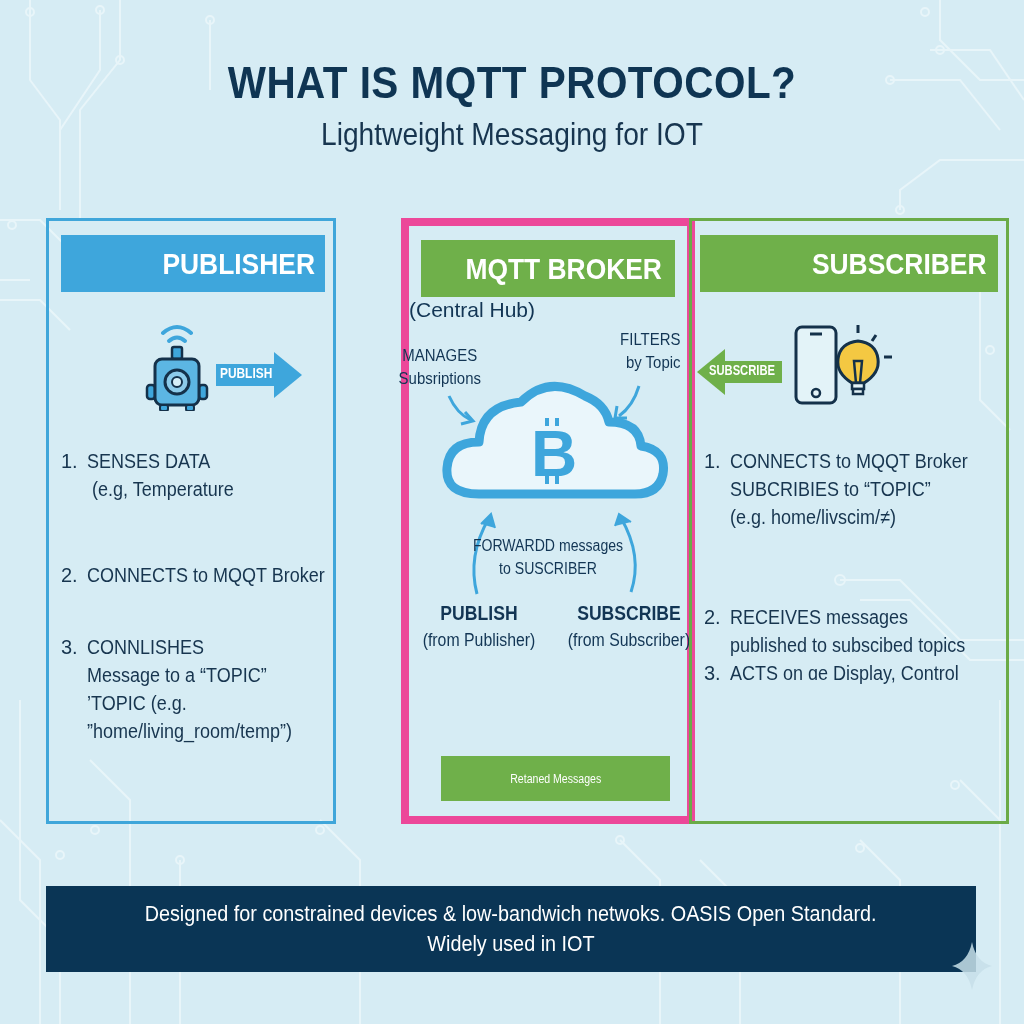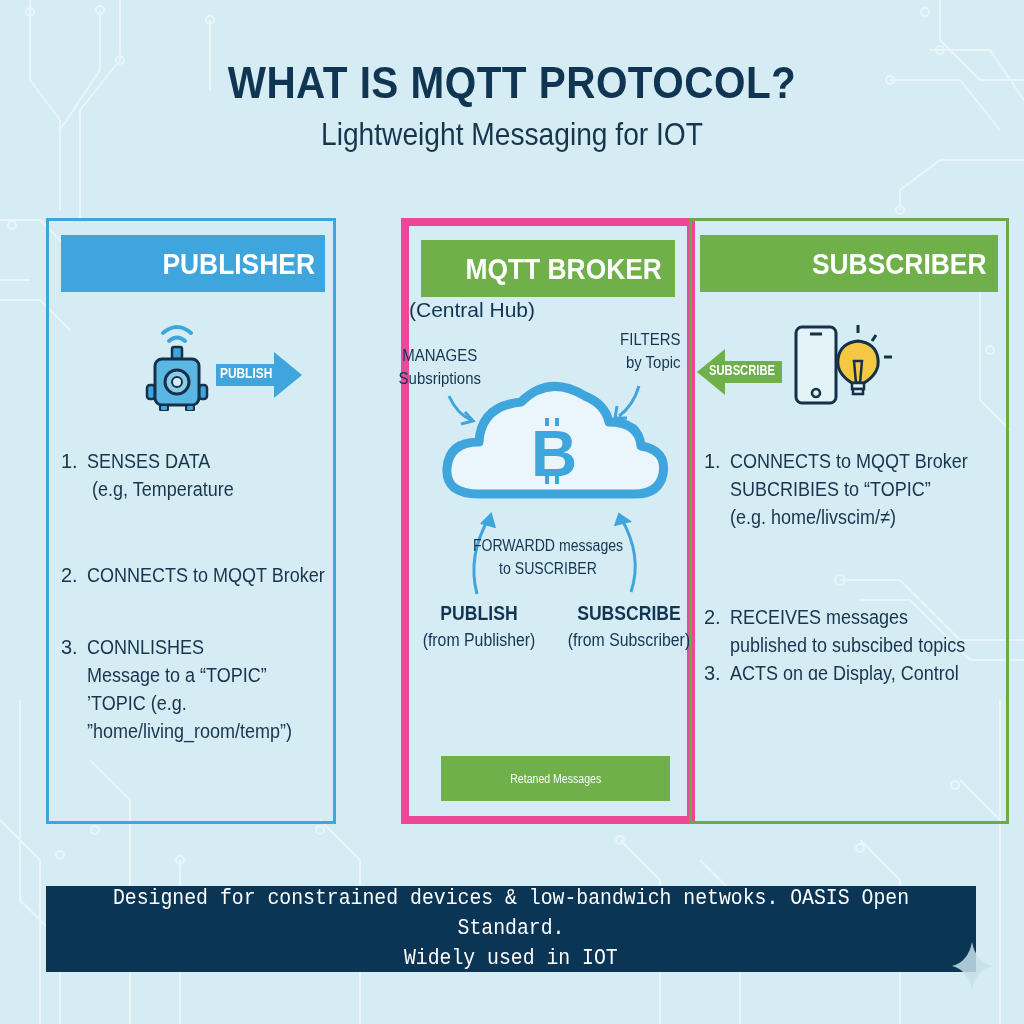--- a/index.html
+++ b/index.html
@@ -63,21 +63,21 @@
   .brk .publ { left:0; width:140px; transform:scaleX(0.88); }
   .brk .subl { left:145px; width:150px; transform:scaleX(0.88); }
   .retained {
     position:absolute; left:32px; top:530px; width:229px; height:45px; background:#6fb04a;
     color:#fff; font-size:12px; display:flex; align-items:center; justify-content:center;
   }
   .retained span { transform:scaleX(0.88); display:inline-block; }
   .footer {
     position:absolute; left:46px; top:886px; width:930px; height:86px; background:#0a3555; z-index:1;
     color:#fff; font-size:22px; line-height:30px; text-align:center;
-    display:flex; flex-direction:column; align-items:center; justify-content:center;font-family:Liberation Mono, monospace;
+    display:flex; flex-direction:column; align-items:center; justify-content:center;
   }
   .footer span { display:block; transform:scaleX(0.9); }
   .sparkle { position:absolute; left:950px; top:940px; z-index:2; }
   svg { display:block; }
 </style>
 </head>
 <body>
 
 <svg class="circuit" width="1024" height="1024" viewBox="0 0 1024 1024">
   <g fill="none" stroke="#eef8fb" stroke-width="2" opacity="0.75">

